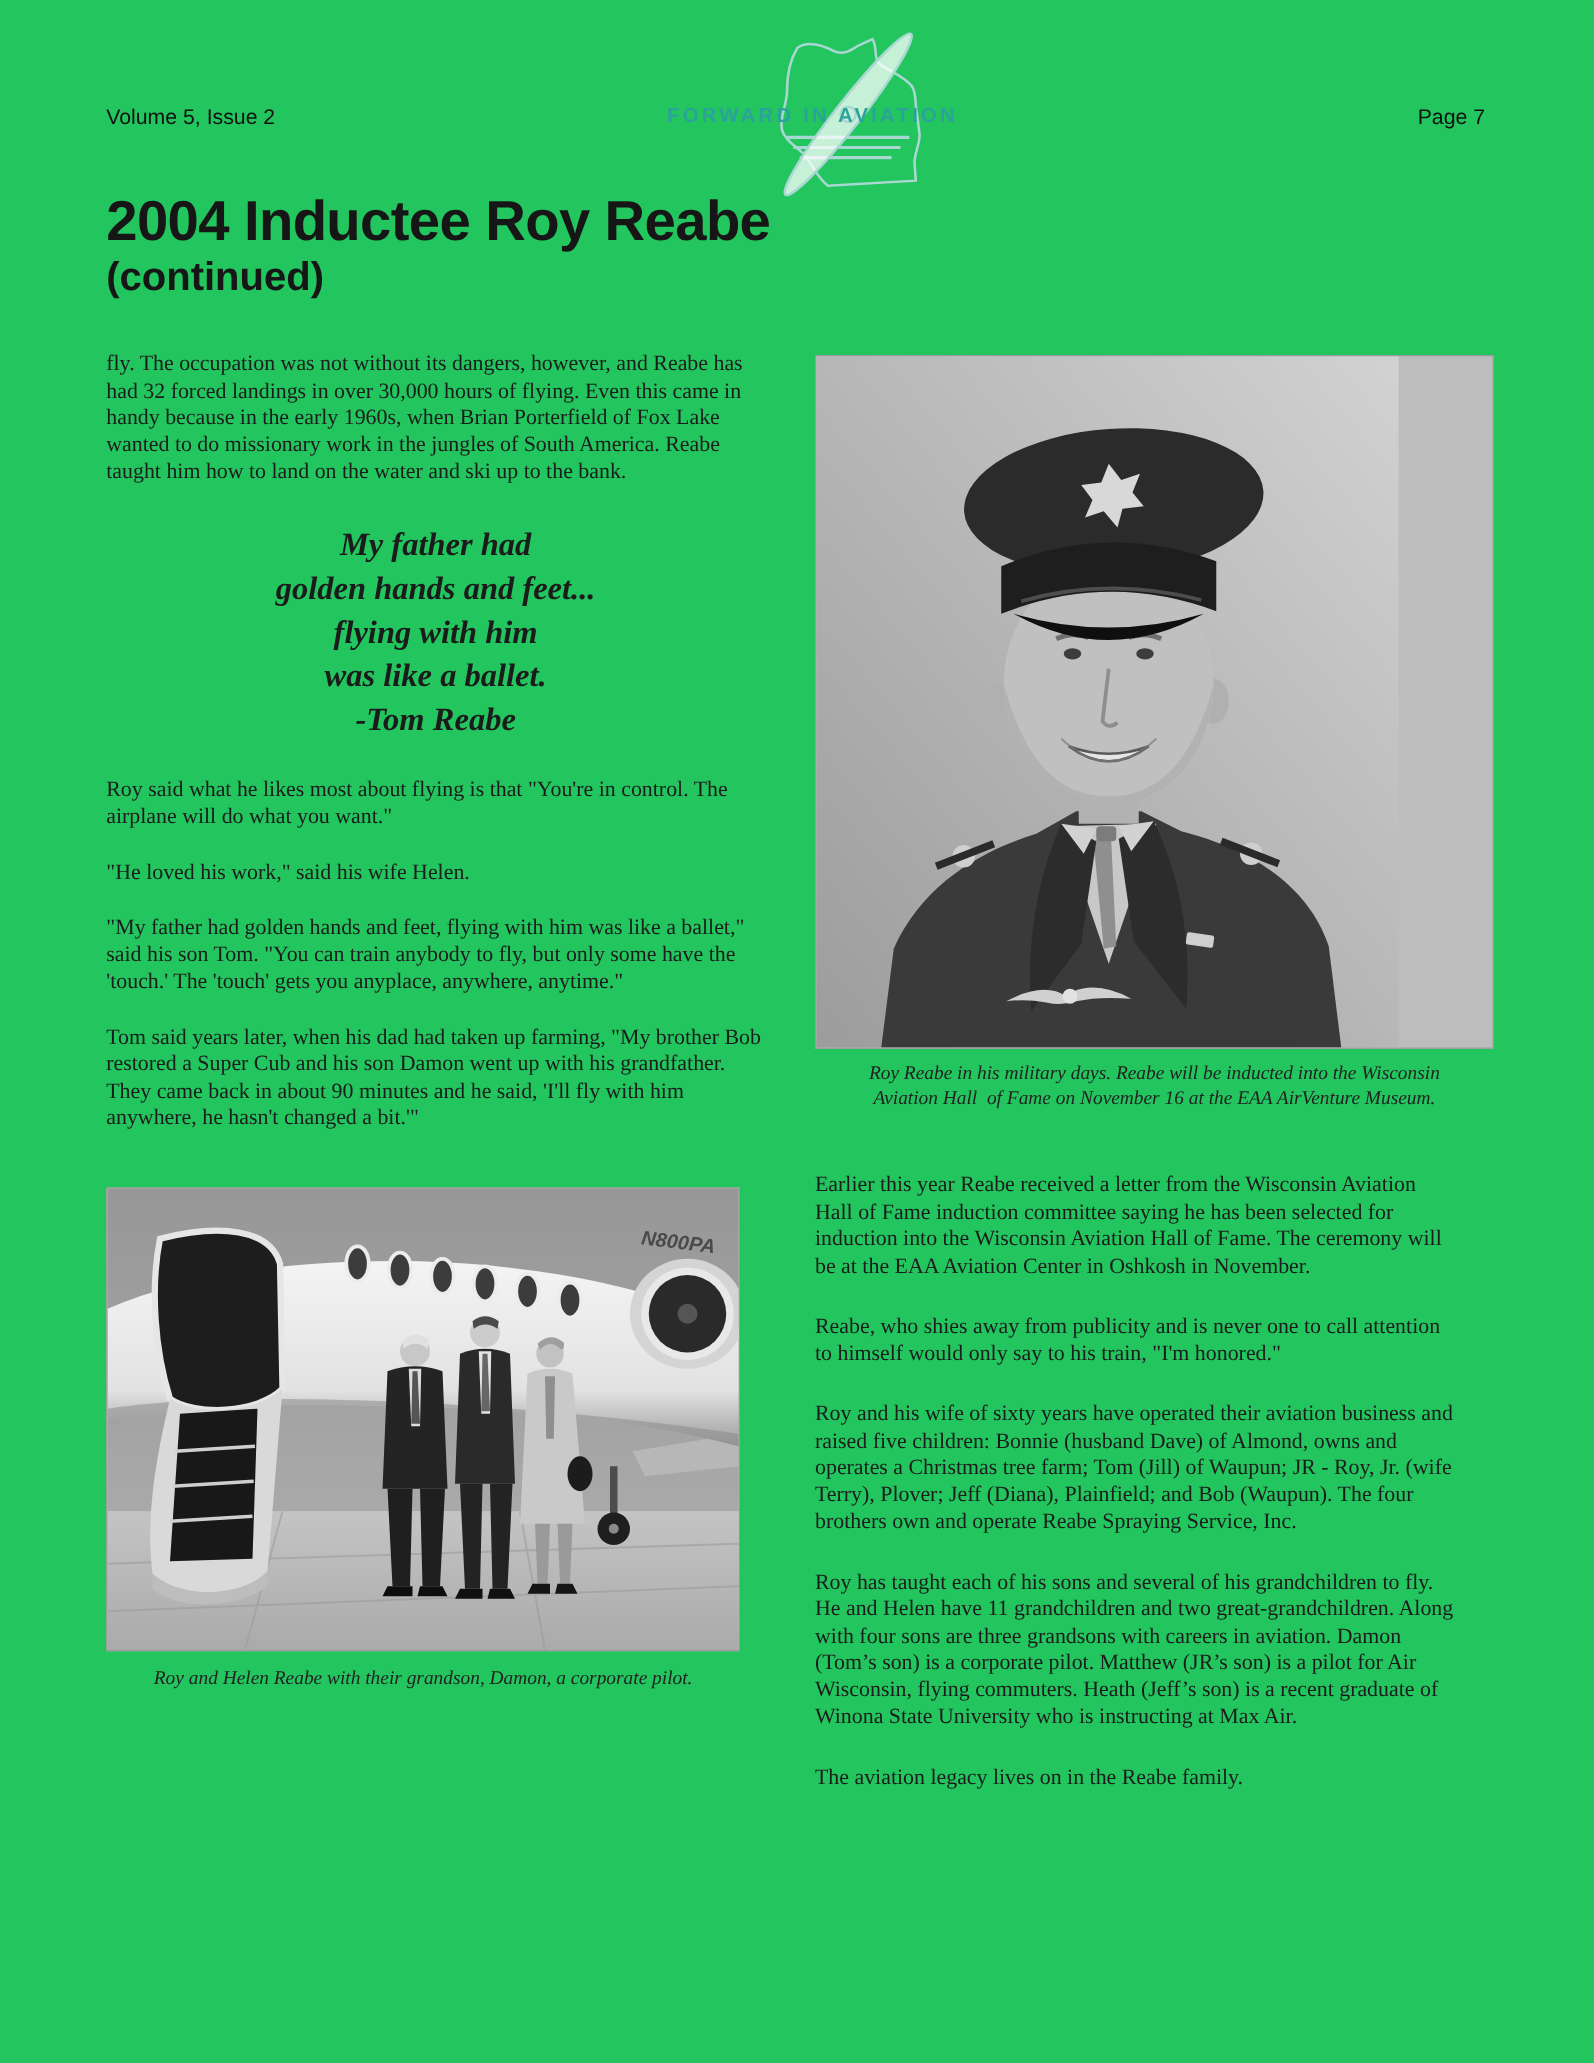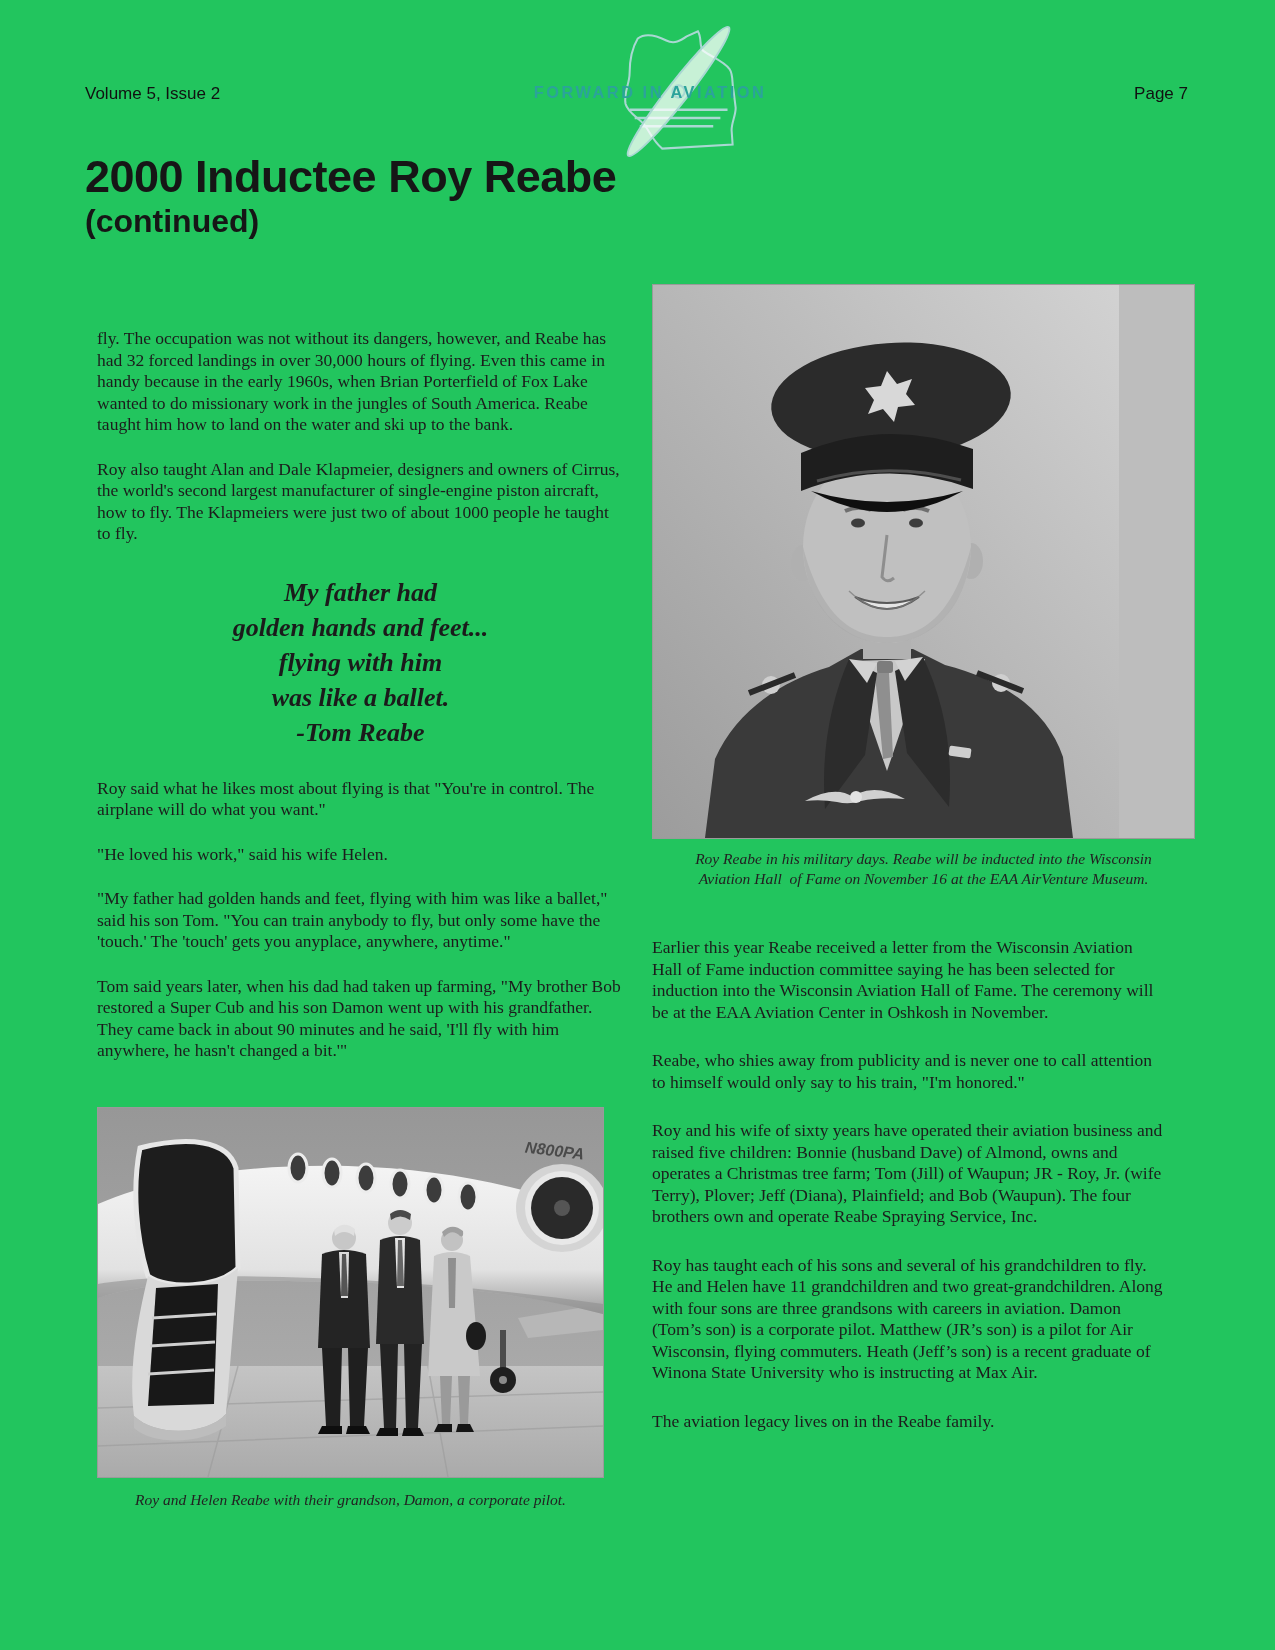--- a/index.html
+++ b/index.html
@@ -9,21 +9,21 @@
   }
   .hdr-item { position:absolute; font:17px/20px "Liberation Sans", sans-serif; color:#111; }
   .hdr-left  { left:85px; top:84px; }
   .hdr-right { right:87px; top:84px; }
   .logo-wrap { position:absolute; left:497px; top:22px; width:306px; height:140px; }
 
   .title-block { position:absolute; left:85px; top:152px; font-family:"Liberation Sans", sans-serif; }
   .title    { font-size:45px; line-height:50px; font-weight:bold; letter-spacing:-0.5px; color:#161616; }
   .subtitle { font-size:32px; line-height:38px; font-weight:bold; color:#161616; }
 
-  .col-left  { position:absolute; left:97px;  top:280px; width:527px;margin-top:48px; }
+  .col-left  { position:absolute; left:85px;  top:280px; width:527px; }
   .col-right { position:absolute; left:652px; top:284px; width:514px; }
 
   .para {
     font:17.5px/21.5px "Liberation Serif", serif;
     margin:0 0 23px 0; color:#1c1c1c; text-align:left;
   }
   .col-right .para { margin-bottom:27px; }
 
   .pullquote {
     margin:30px 0 28px 0; text-align:center;
@@ -63,27 +63,26 @@
         <circle cx="178" cy="68" r="6" fill="none" stroke="#a9d8d2" stroke-width="2"></circle>
       </g>
 
       <text x="150" y="74" text-anchor="middle" font-family="Liberation Sans, sans-serif" font-size="16" font-weight="bold" letter-spacing="2.5" fill="#2ba39b">FORWARD IN AVIATION</text>
     </svg>
   </div>
 
   <div class="hdr-item hdr-right">Page 7</div>
 
   <div class="title-block">
-    <div class="title">2000 Inductee Roy Reabe</div>
+    <div class="title">2004 Inductee Roy Reabe</div>
     <div class="subtitle">(continued)</div>
   </div>
 
   <div class="col-left">
     <p class="para">fly. The occupation was not without its dangers, however, and Reabe has had 32 forced landings in over 30,000 hours of flying. Even this came in handy because in the early 1960s, when Brian Porterfield of Fox Lake wanted to do missionary work in the jungles of South America. Reabe taught him how to land on the water and ski up to the bank.</p>
-    <p class="para">Roy also taught Alan and Dale Klapmeier, designers and owners of Cirrus, the world's second largest manufacturer of single-engine piston aircraft, how to fly. The Klapmeiers were just two of about 1000 people he taught to fly.</p>
 
     <div class="pullquote">
       <div>My father had</div>
       <div>golden hands and feet...</div>
       <div>flying with him</div>
       <div>was like a ballet.</div>
       <div>-Tom Reabe</div>
     </div>
 
     <p class="para">Roy said what he likes most about flying is that "You're in control. The airplane will do what you want."</p>

